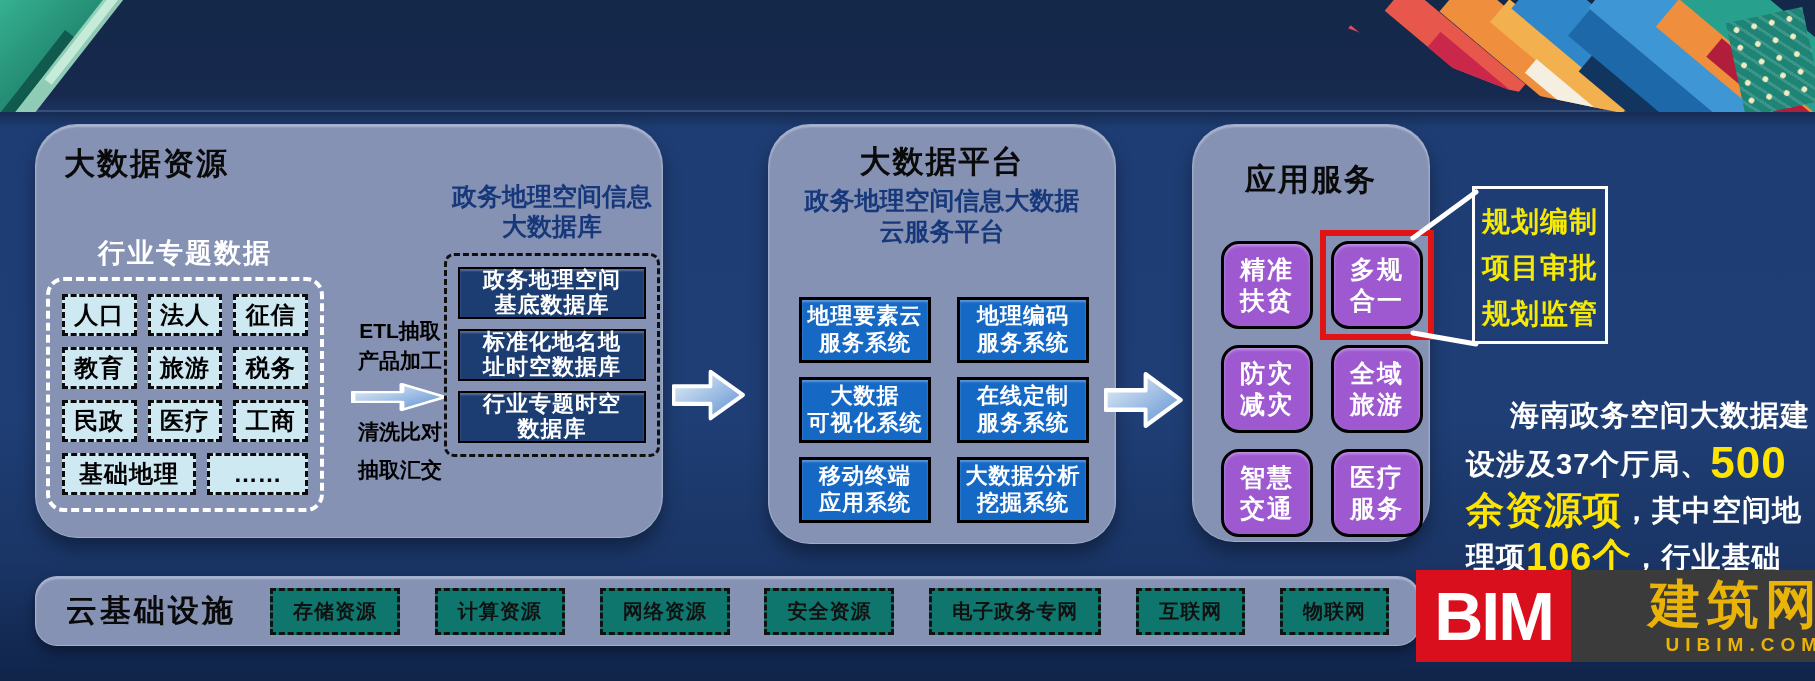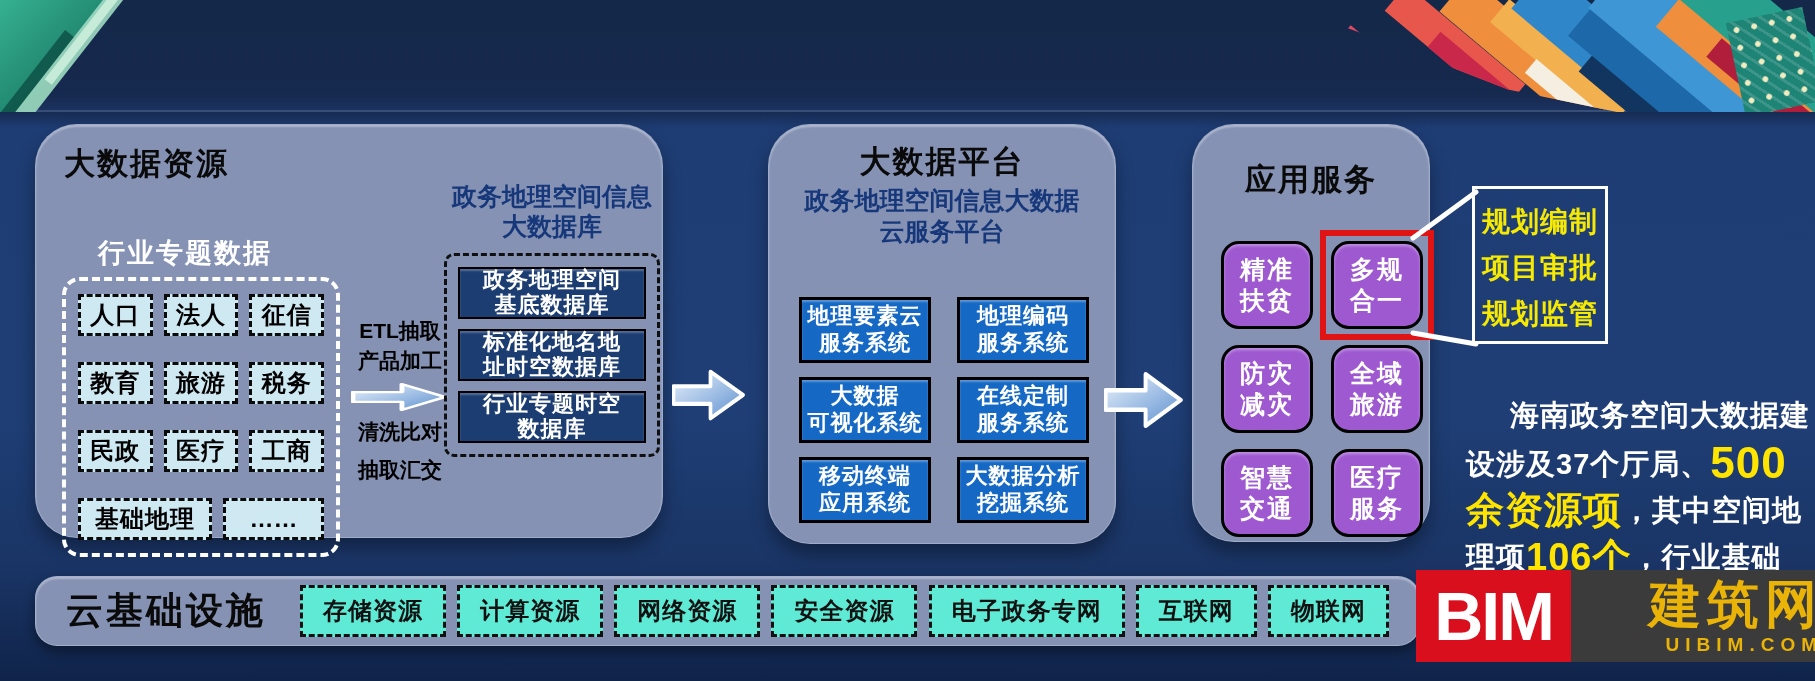--- a/index.html
+++ b/index.html
@@ -48,23 +48,23 @@
   .panel-plat { left:768px; top:124px; width:348px; height:420px; }
   .panel-svc  { left:1192px;top:124px; width:238px; height:418px; }
   .panel-title { position:absolute; font-size:31px; font-weight:800; color:#0a0a0a; letter-spacing:2px; }
   .res-title  { left:28px; top:18px; }
   .plat-title { left:0; right:0; top:16px; text-align:center; }
   .svc-title  { left:0; right:0; top:34px; text-align:center; }
 
   
   .industry-label { position:absolute; left:10px; top:110px; width:278px; text-align:center;
     color:#fff; font-size:27px; font-weight:800; letter-spacing:2px; }
-  .industry-container { position:absolute; left:26px; top:152px; width:278px;
+  .industry-container { position:absolute; left:10px; top:152px; width:278px;
     border:4px dashed #fff; border-radius:18px; padding:13px 12px;
-    display:flex; flex-direction:column; gap:26px; }
+    display:flex; flex-direction:column; gap:11px; }
   .ind-row { display:flex; gap:11px; }
   .ind-box { flex:1; height:42px; display:flex; align-items:center; justify-content:center;
     background:#cfe9f3; border:3px dashed #0b0b0b; color:#000;
     font-size:24px; font-weight:800; letter-spacing:1px; white-space:nowrap; }
   .ind-box.wide { flex:1.35; }
   .ind-box.dots { flex:1; letter-spacing:0; }
 
   
   .etl-block { position:absolute; left:308px; top:188px; width:112px; text-align:center; }
   .etl-line { font-size:21px; line-height:25px; font-weight:800; color:#000; margin:5px 0; white-space:nowrap; }
@@ -123,24 +123,24 @@
   .note-line .y  { color:#ffe400;text-align:center; }
   .note-line .big { font-size:44px; line-height:40px; vertical-align:-4px; }
   .note-line .med { font-size:38px; line-height:40px; vertical-align:-3px; }
 
   
   .infra-bar { position:absolute; left:35px; top:576px; width:1385px; height:70px;
     background:#8592b4; border-radius:22px;
     box-shadow:0 6px 12px rgba(0,0,0,.4), inset 0 2px 2px rgba(255,255,255,.35);
     border:1px solid rgba(205,220,240,.4);
     display:flex; align-items:center; padding:0 30px; }
-  .infra-title { font-size:37px; font-weight:800; color:#0a0a0a; letter-spacing:3px; white-space:nowrap; }
+  .infra-title { font-size:31px; font-weight:800; color:#0a0a0a; letter-spacing:3px; white-space:nowrap; }
   .infra-boxes { flex:1; display:flex; justify-content:space-between; align-items:center; margin-left:34px; }
-  .infra-box { background:#5eead4; border:3px dashed #111; color:#111;
-    font-size:24px; font-weight:800; letter-spacing:1px; padding:7px 20px; white-space:nowrap; }
+  .infra-box { background:#0f766e; border:3px dashed #111; color:#111;
+    font-size:20px; font-weight:800; letter-spacing:1px; padding:7px 20px; white-space:nowrap; }
 
   
   .logo { position:absolute; left:1408px; top:570px; height:92px; display:flex; z-index:10; }
   .logo-red { width:155px; background:#da0f1e; color:#fff; display:flex;
     align-items:center; justify-content:center; font-size:68px; font-weight:800; letter-spacing:-2px;margin-left:8px; }
   .logo-dark { width:252px; background:#3b3b3b; color:#eab308; display:flex; flex-direction:column;
     align-items:flex-end; justify-content:center; }
   .logo-name { font-family:"Liberation Serif","DejaVu Serif",serif;
     font-size:52px; font-weight:800; line-height:56px; letter-spacing:6px; }
   .logo-domain { font-size:19px; font-weight:700; letter-spacing:6px; margin-top:1px; }

